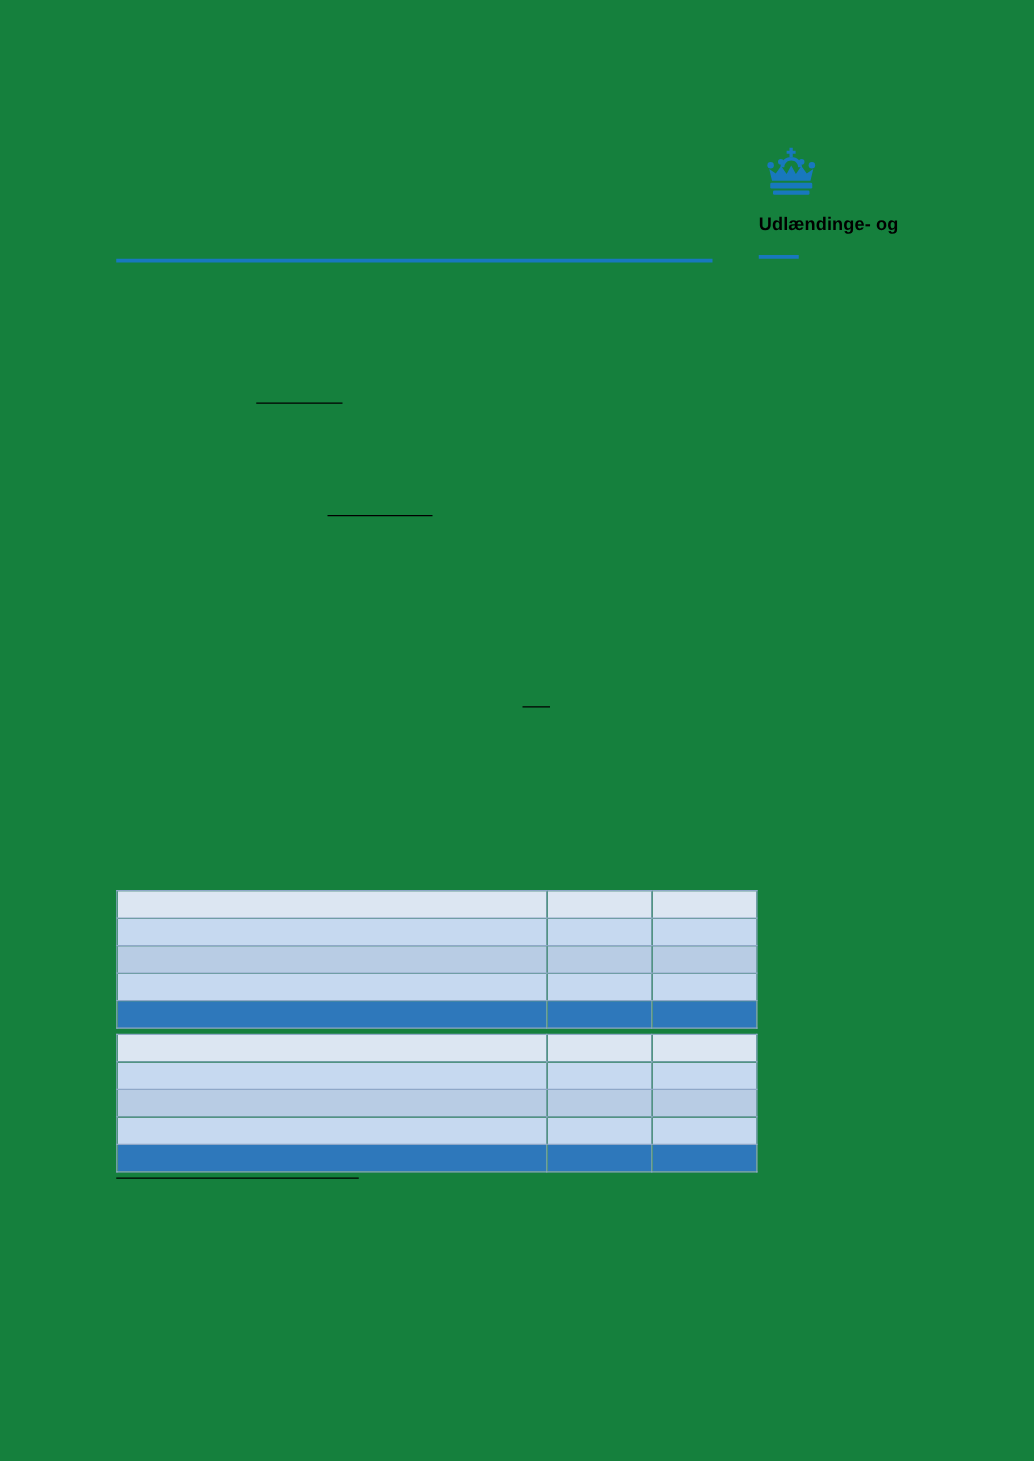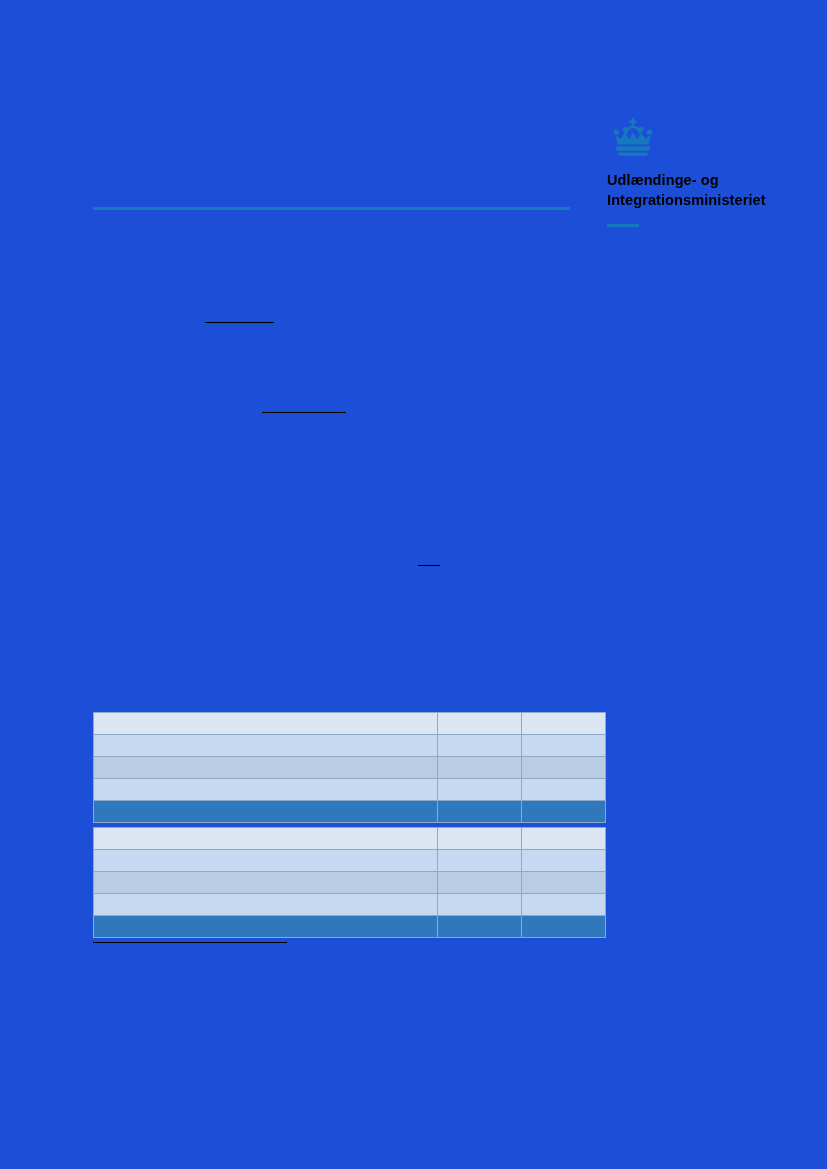--- a/index.html
+++ b/index.html
@@ -8,21 +8,21 @@
     background: #ffffff;
   }
   body {
     font-family: "Liberation Sans", sans-serif;
     color: #000000;
   }
   .page {
     position: relative;
     width: 827px;
     height: 1169px;
-    background: #1d4ed8;
+    background: #15803d;
     overflow: hidden;
   }
 
   
   .letterhead {
     position: absolute;
     left: 607px;
     top: 118px;
     width: 200px;
   }
@@ -119,21 +119,20 @@
 
           <path d="M8.4 17.2l2.2 9.4h30.8l2.2-9.4-5.2 3.6-4.3-6.1-4.4 6.4-3.7-6.8-3.7 6.8-4.4-6.4-4.3 6.1z"></path>
 
           <rect x="9.2" y="28.2" width="33.6" height="4.6" rx="1"></rect>
           <rect x="11.4" y="34.4" width="29.2" height="3.4" rx="1"></rect>
         </g>
       </svg>
     </div>
     <div class="ministry-name">
       <div>Udlændinge- og</div>
-      <div>Integrationsministeriet</div>
     </div>
     <div class="brand-rule"></div>
   </div>
 
   <div class="header-rule"></div>
 
   <div class="mark mark-1"></div>
   <div class="mark mark-2"></div>
   <div class="mark mark-3"></div>
   <div class="mark mark-4"></div>

